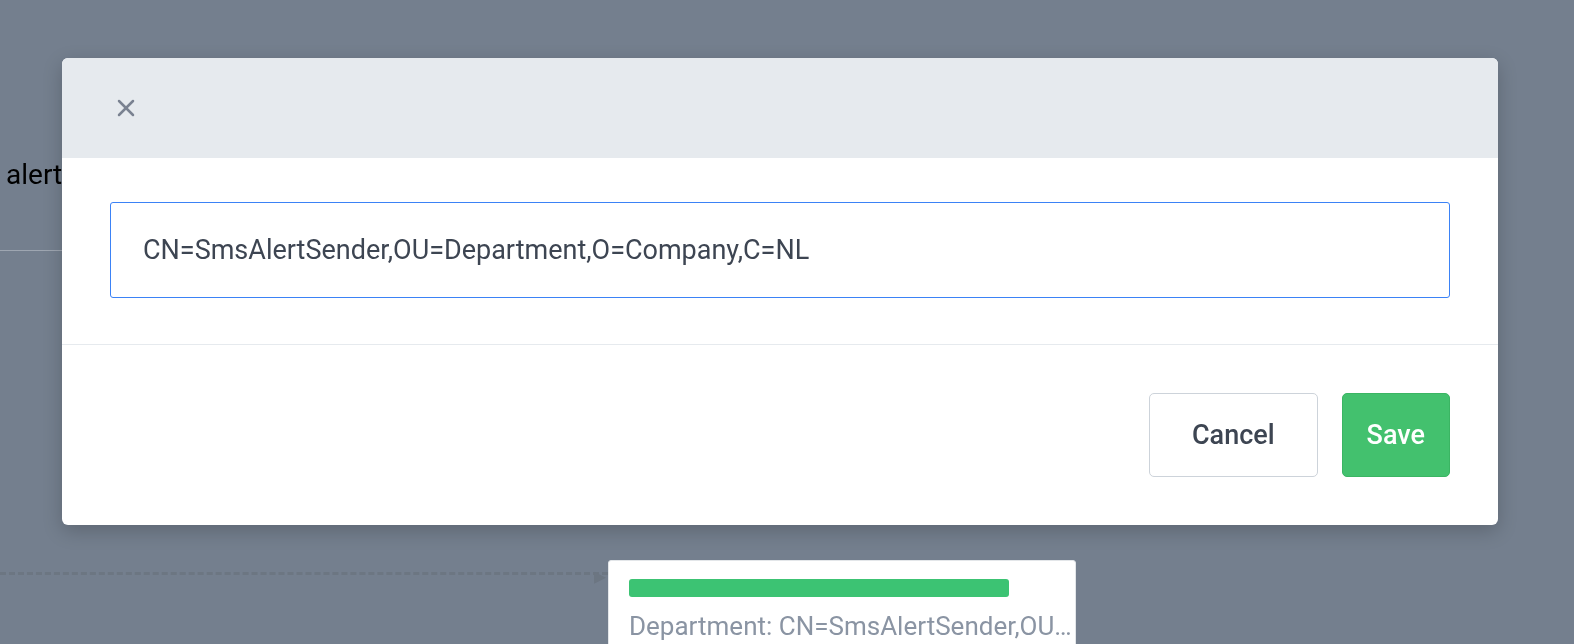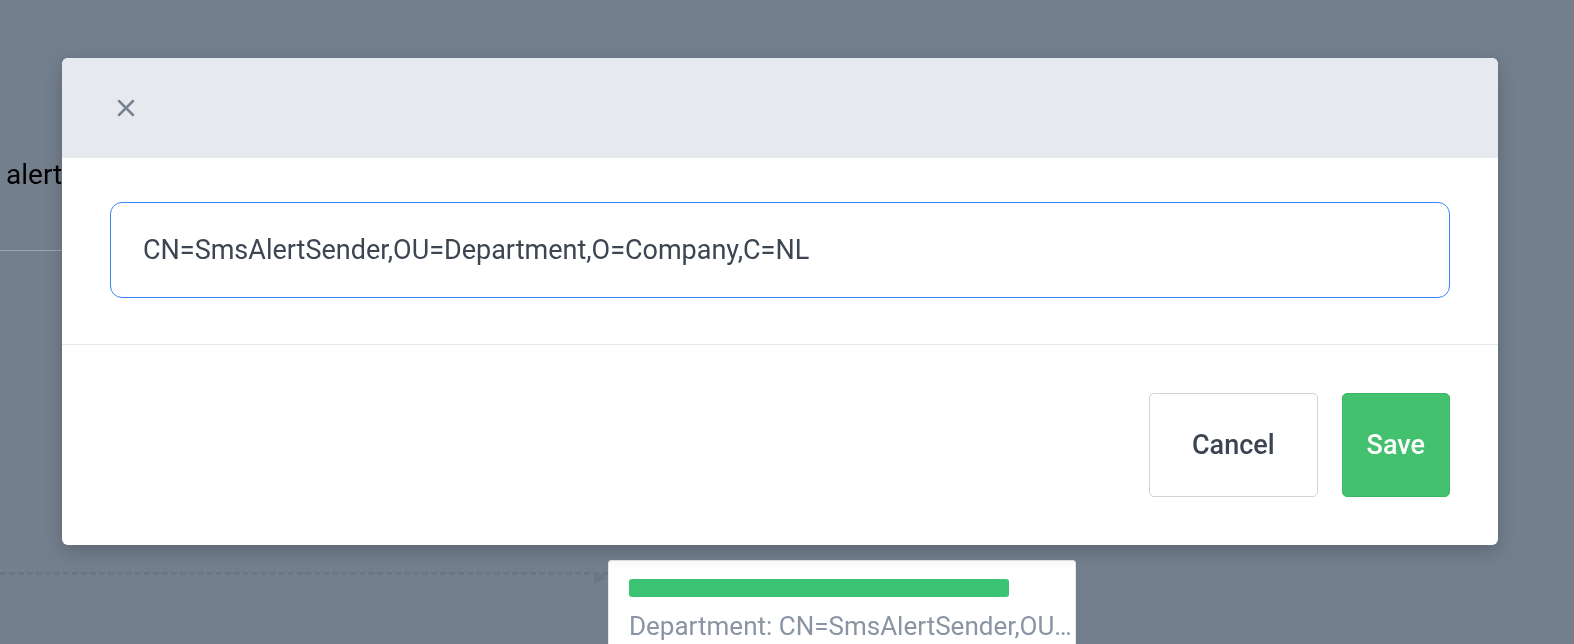--- a/index.html
+++ b/index.html
@@ -147,35 +147,35 @@
     }
     .field-label-icon::after {
       width: 8px;
       top: 14px;
       left: 5px;
     }
     .principal-input {
       flex: 1;
       height: 96px;
       border: 1.5px solid #3b82f6;
-      border-radius: 12px;
+      border-radius: 3px;
       padding: 0 32px;
       font-size: 27px;
       color: #3d4552;
       font-family: inherit;
       outline: none;
     }
     .modal-footer {
       padding: 48px 48px 48px 48px;
       display: flex;
       justify-content: flex-end;
       gap: 24px;
     }
     .btn {
-      height: 104px;
+      height: 84px;
       padding: 0 42px;
       border-radius: 5px;
       font-size: 27px;
       font-weight: 500;
       cursor: pointer;
       display: flex;
       align-items: center;
       justify-content: center;
     }
     .btn-cancel {

